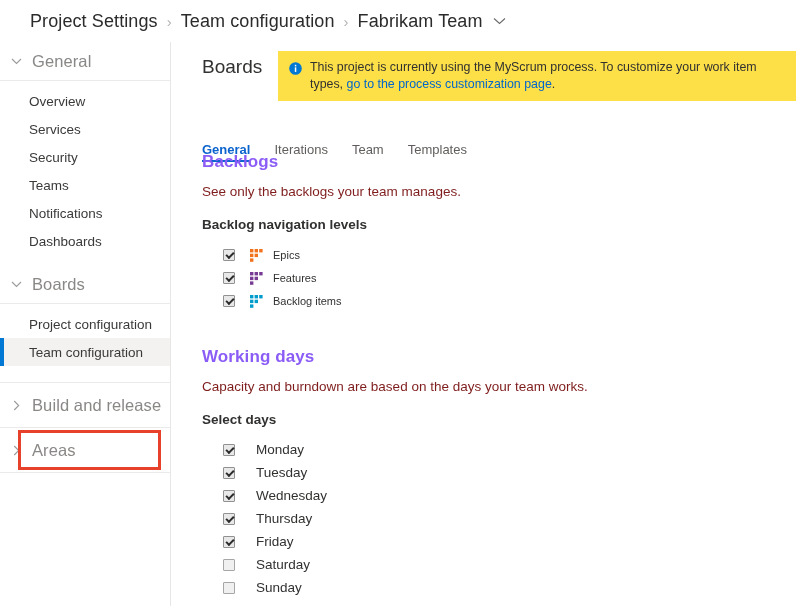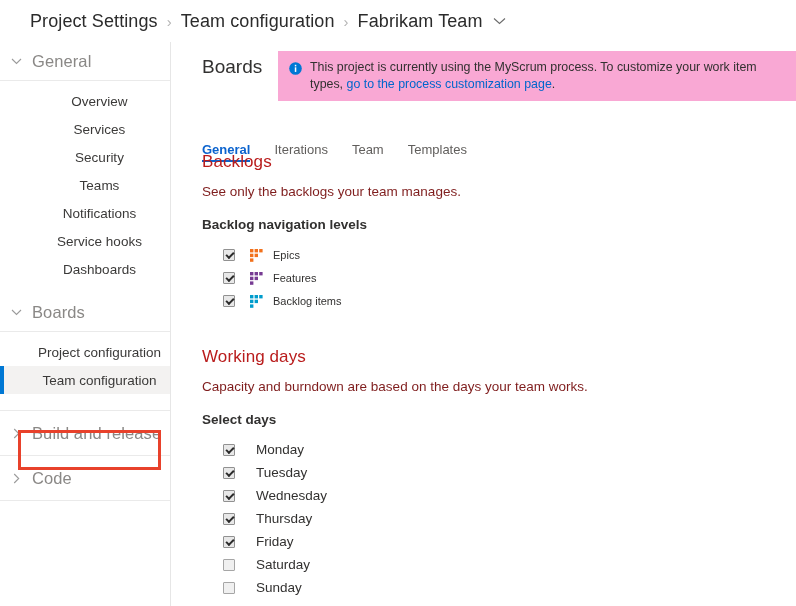--- a/index.html
+++ b/index.html
@@ -83,21 +83,20 @@
   .nav-item {
     position: relative;
     display: flex;
     align-items: center;
     height: 28px;
     padding-left: 29px;
     font-size: 13.5px;
     color: #3b3a39;
     cursor: pointer;
     white-space: nowrap;
-    justify-content: center;
   }
   .nav-list { padding: 6px 0 10px 0; }
   .nav-list.boards-list { padding: 6px 0 16px 0; }
   .nav-item.selected {
     background: #f3f2f1;
     font-weight: 400;
   }
   .nav-item.selected::before {
     content: "";
     position: absolute;
@@ -131,21 +130,21 @@
     left: 31px; top: 14px;
     font-size: 19px;
     color: #323130;
     font-weight: 400;
   }
   .info-bar {
     position: absolute;
     left: 107px; top: 9px;
     width: 518px;
     min-height: 46px;
-    background: #f9a8d4;
+    background: #fde047;
     padding: 8px 10px 8px 11px;
     display: flex;
     align-items: flex-start;
   }
   .info-icon {
     flex: 0 0 auto;
     width: 13px; height: 13px;
     margin-top: 2px;
     margin-right: 8px;
   }
@@ -181,22 +180,22 @@
     content: "";
     position: absolute;
     left: 0; right: 0; bottom: 0;
     height: 2px;
     background: #0b63ce;
   }
 
   .section { position: absolute; left: 31px; }
   .section-title {
     font-size: 17px;
-    color: #b91c1c;
-    font-weight: normal;
+    color: #8b5cf6;
+    font-weight: bold;
     margin: 0 0 12px 0;
     letter-spacing: .1px;
   }
   .section-desc {
     font-size: 13.5px;
     color: #7f1d1d;
     margin: 0 0 18px 0;
   }
   .subsection-title {
     font-size: 13.5px;
@@ -289,23 +288,20 @@
       <div class="nav-item">
           <span>Security</span>
         </div>
       <div class="nav-item">
           <span>Teams</span>
         </div>
       <div class="nav-item">
           <span>Notifications</span>
         </div>
       <div class="nav-item">
-          <span>Service hooks</span>
-        </div>
-      <div class="nav-item">
           <span>Dashboards</span>
         </div>
     </div>
 
     <div class="nav-group-header">
       <span class="chev">
         <svg width="11" height="7" viewBox="0 0 11 7">
             <path d="M1 1 L5.5 5.5 L10 1" fill="none" stroke="#9b9b9b" stroke-width="1.1"></path>
           </svg>
       </span>
@@ -328,21 +324,21 @@
       </span>
       <span class="gtext">Build and release</span>
     </div>
 
     <div class="nav-group-header" style="height:45px;">
       <span class="chev">
         <svg width="7" height="11" viewBox="0 0 7 11">
             <path d="M1.2 1 L5.7 5.5 L1.2 10" fill="none" stroke="#9b9b9b" stroke-width="1.1"></path>
           </svg>
       </span>
-      <span class="gtext">Code</span>
+      <span class="gtext">Areas</span>
     </div>
   </div>
 
   <div class="annot-box"></div>
 
   <div class="main">
 
     <div class="page-title">Boards</div>
 
     <div class="info-bar">

